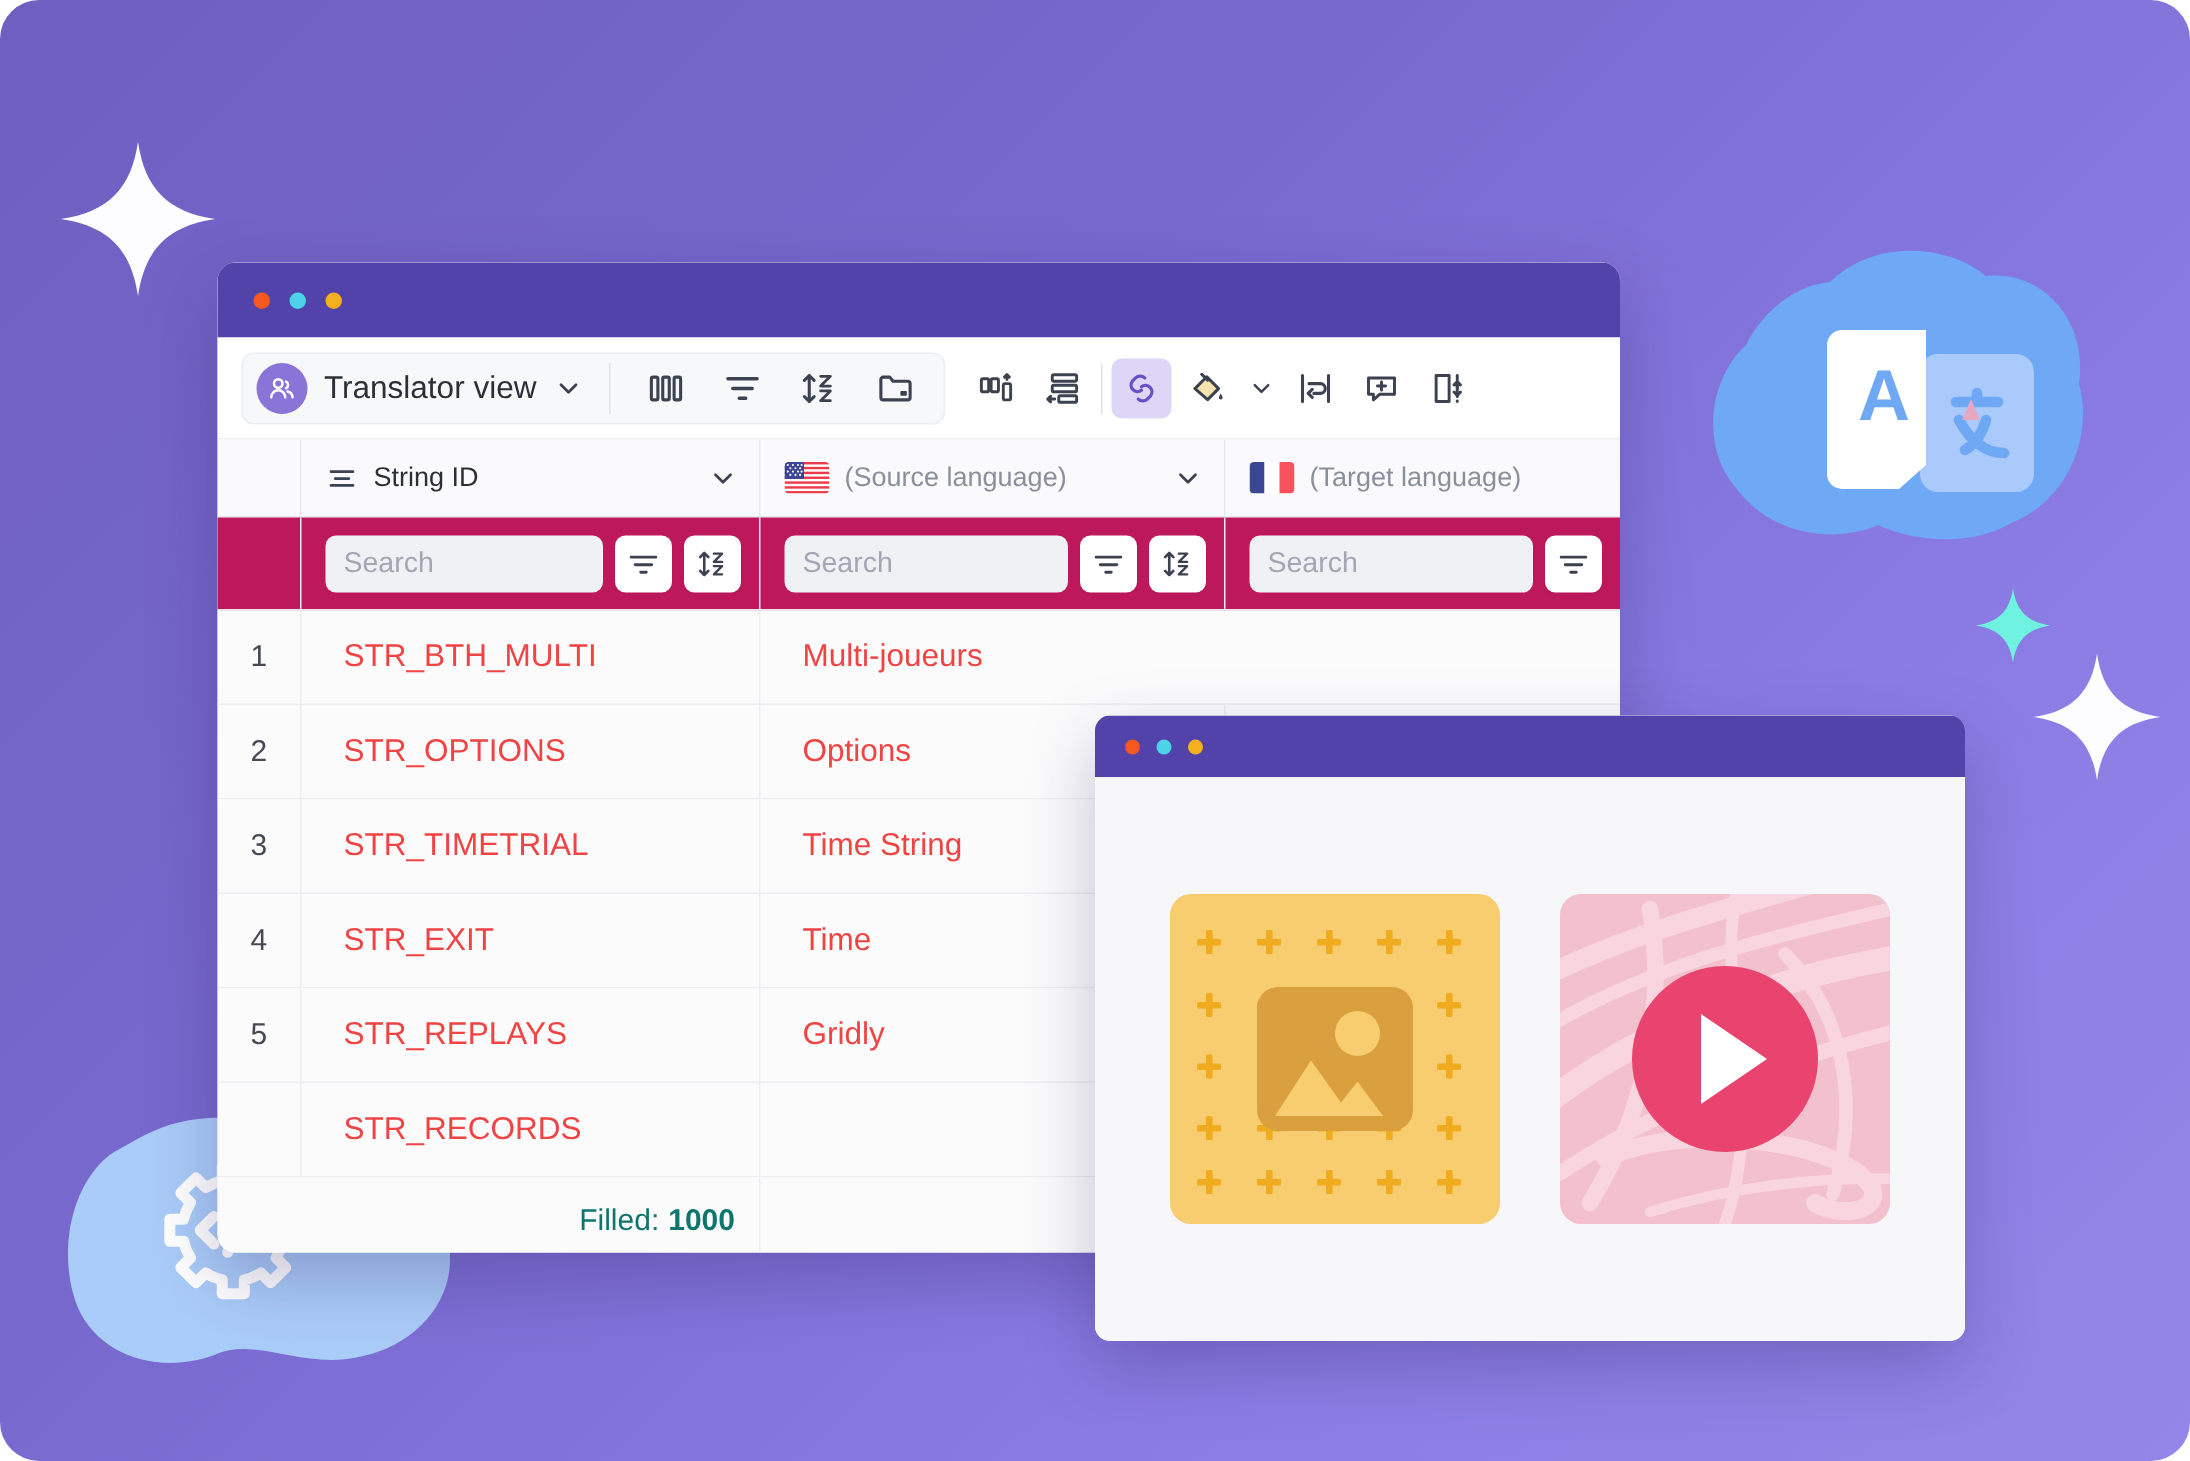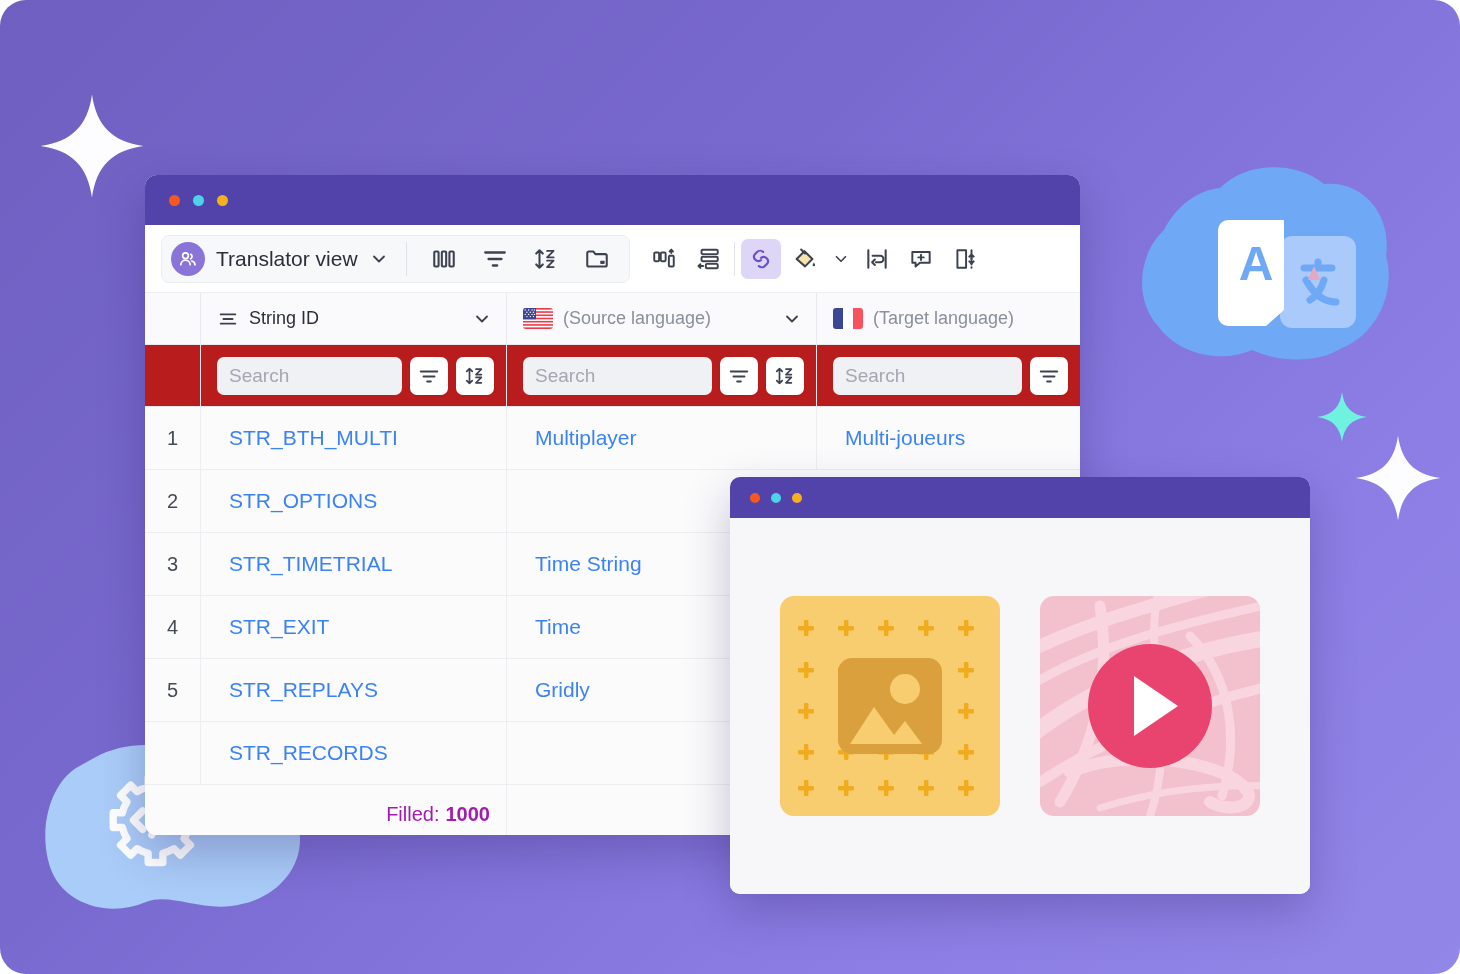--- a/index.html
+++ b/index.html
@@ -142,21 +142,21 @@
   .col-title.muted { color: #8a8f9c; text-align: center; }
   .col-spacer { flex: 1 1 auto; }
 
   
   .flag { width: 30px; height: 21px; border-radius: 3px; flex: 0 0 auto; overflow: hidden; display: block; }
 
   
   .search-row {
     display: flex;
     height: 62px;
-    background: #b91c1c;
+    background: #be185d;
     border-bottom: 1px solid #e7e9ee;
     text-align: center;
   }
   .search-cell {
     display: flex; align-items: center; gap: 8px;
     padding: 0 12px 0 16px;
     border-right: 1px solid #e7e9ee;
   }
   .search-cell.c1 { width: 306px; flex: 0 0 306px; }
   .search-cell.c2 { width: 310px; flex: 0 0 310px; }
@@ -190,38 +190,38 @@
   .cell-num {
     width: 56px; flex: 0 0 56px;
     display: flex; align-items: center; justify-content: center;
     font-size: 20px; color: #454a55;
     border-right: 1px solid #eceef2;
   }
   .cell {
     display: flex; align-items: center;
     padding-left: 28px;
     font-size: 21px;
-    color: #3b82f6;
+    color: #ef4444;
     border-right: 1px solid #eceef2;
   }
   .cell.c1 { width: 306px; flex: 0 0 306px; }
   .cell.c2 { width: 310px; flex: 0 0 310px; }
   .cell.c3 { width: 263px; flex: 0 0 263px; border-right: none; }
 
   
   .grid-footer {
     display: flex;
     height: 58px;
     background: #fbfbfc;
   }
   .footer-left {
     width: 362px; flex: 0 0 362px;
     display: flex; align-items: center; justify-content: flex-end;
     padding-right: 16px;
-    font-size: 20px; color: #a21caf;
+    font-size: 20px; color: #0f766e;
     border-right: 1px solid #eceef2;
   }
   .footer-left b { font-weight: bold; margin-left: 6px; }
   .footer-mid { width: 310px; flex: 0 0 310px; border-right: 1px solid #eceef2; }
   .footer-right { flex: 1 1 auto; }
 
   
   #media-window {
     left: 730px;
     top: 477px;
@@ -521,26 +521,26 @@
             <path d="M3 7 h18 M6 12.5 h12 M10 18 h4"></path>
           </svg>
         </span>
       </div>
     </div>
 
     <div>
       <div class="grid-row">
         <div class="cell-num">1</div>
         <div class="cell c1">STR_BTH_MULTI</div>
-        <div class="cell c2">Multiplayer</div>
         <div class="cell c3">Multi-joueurs</div>
       </div>
       <div class="grid-row">
         <div class="cell-num">2</div>
         <div class="cell c1">STR_OPTIONS</div>
+        <div class="cell c2">Options</div>
         <div class="cell c3"></div>
       </div>
       <div class="grid-row">
         <div class="cell-num">3</div>
         <div class="cell c1">STR_TIMETRIAL</div>
         <div class="cell c2">Time String</div>
         <div class="cell c3"></div>
       </div>
       <div class="grid-row">
         <div class="cell-num">4</div>

